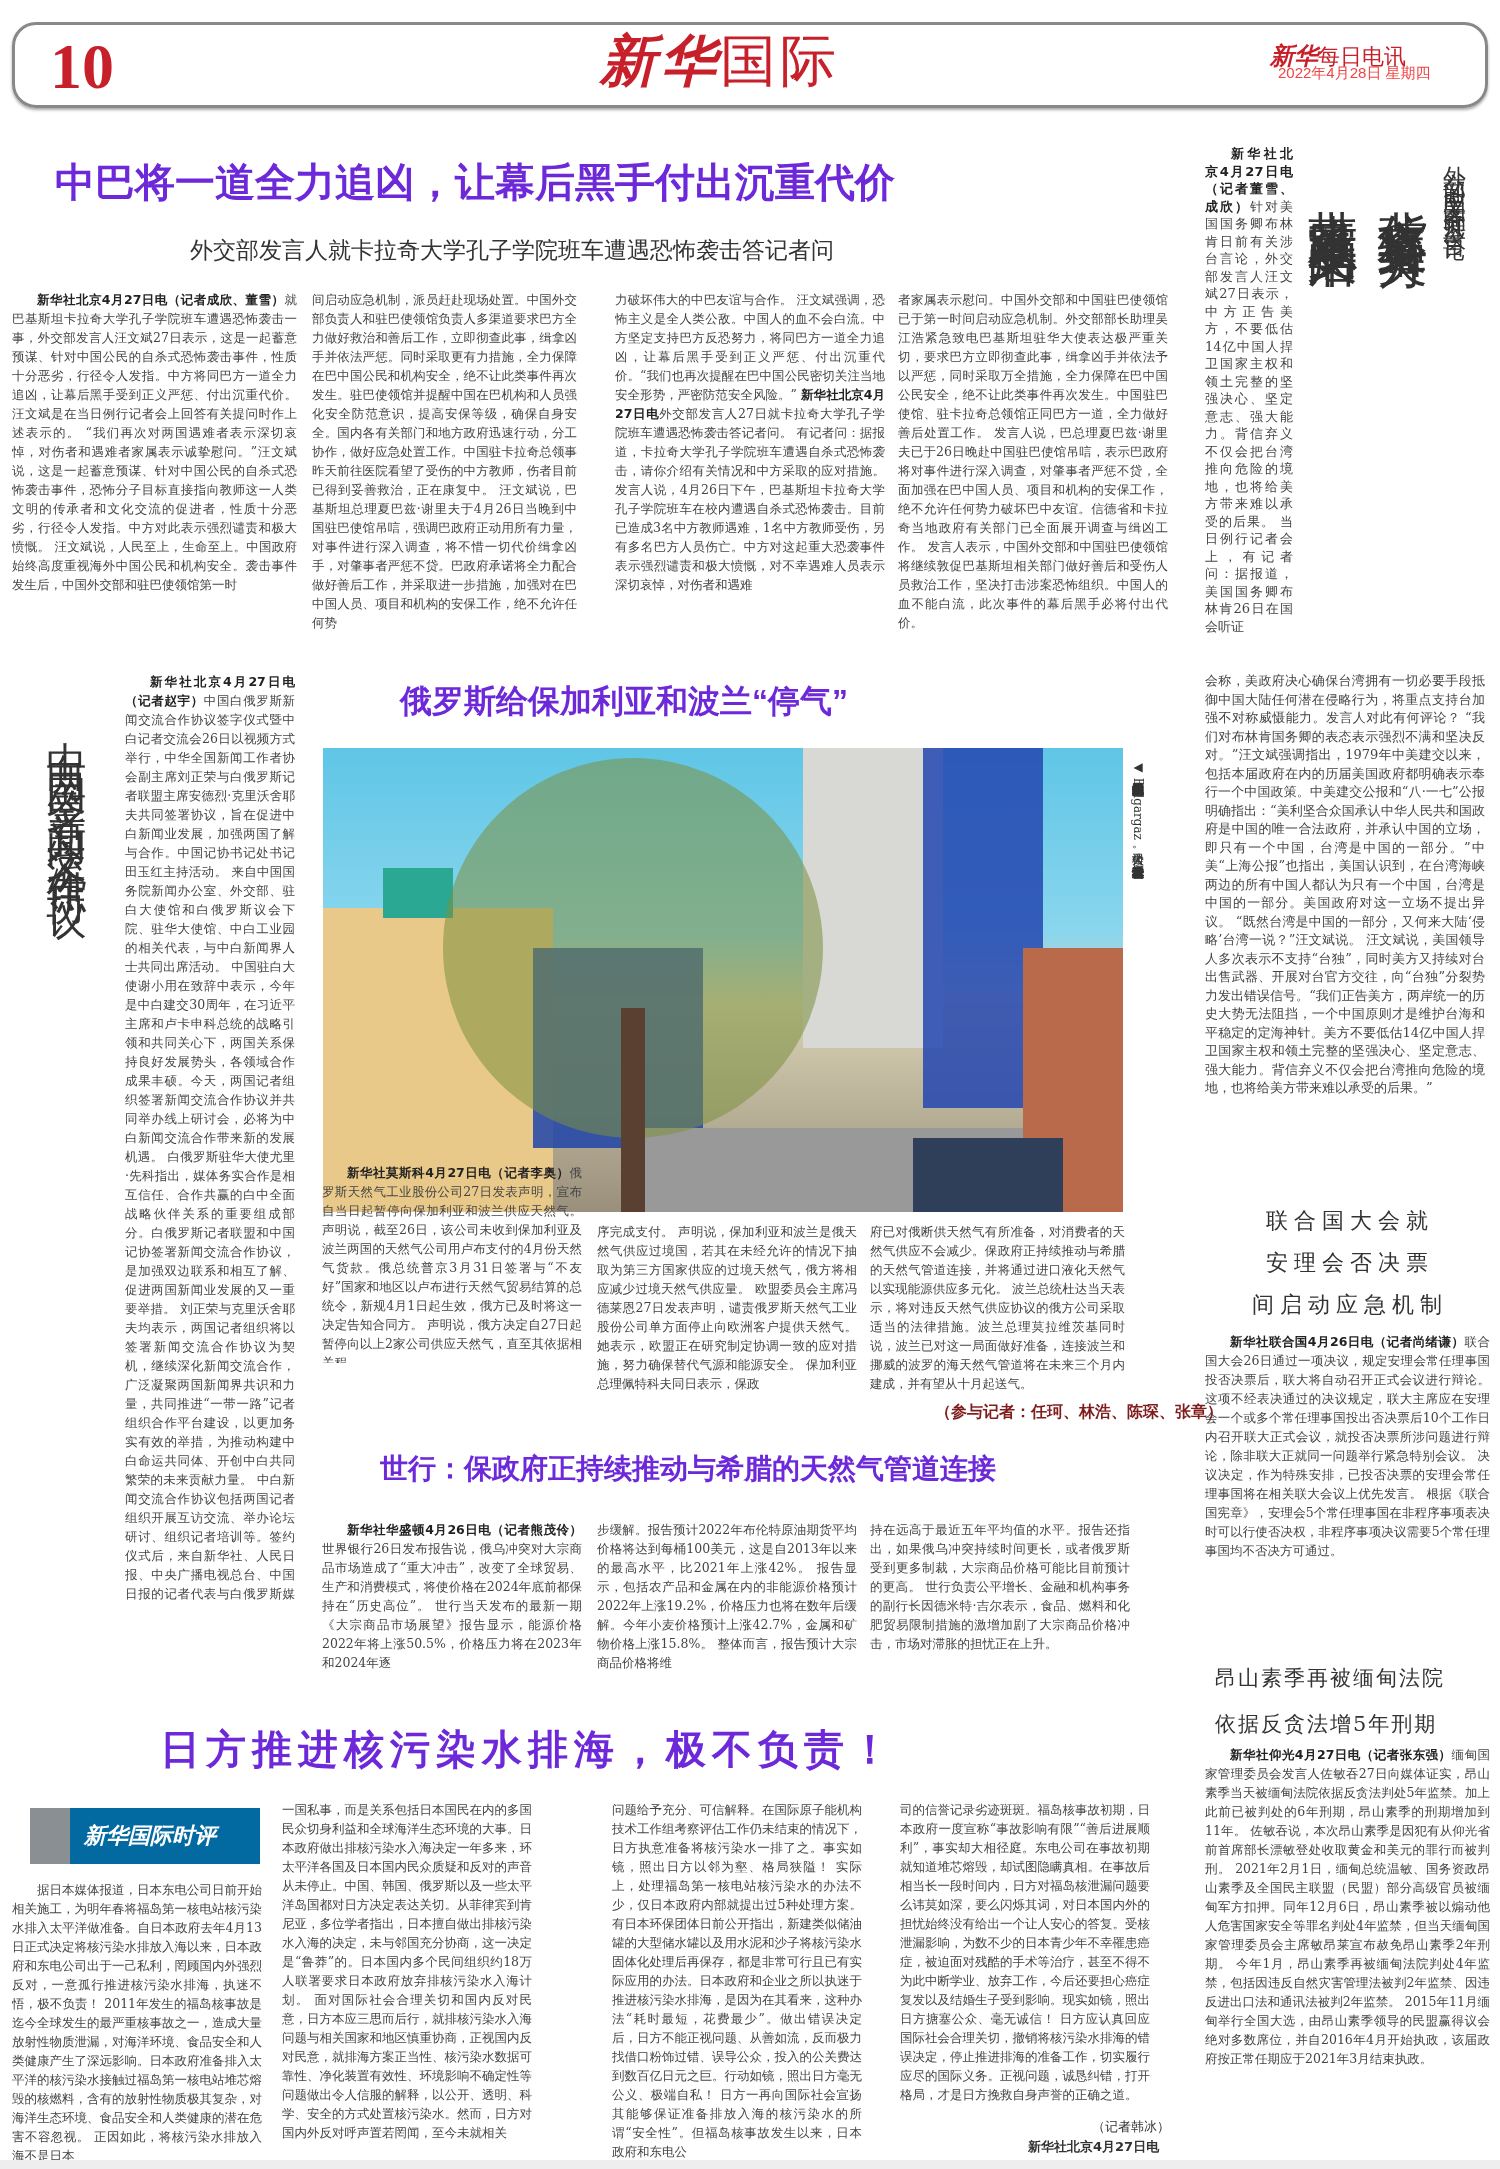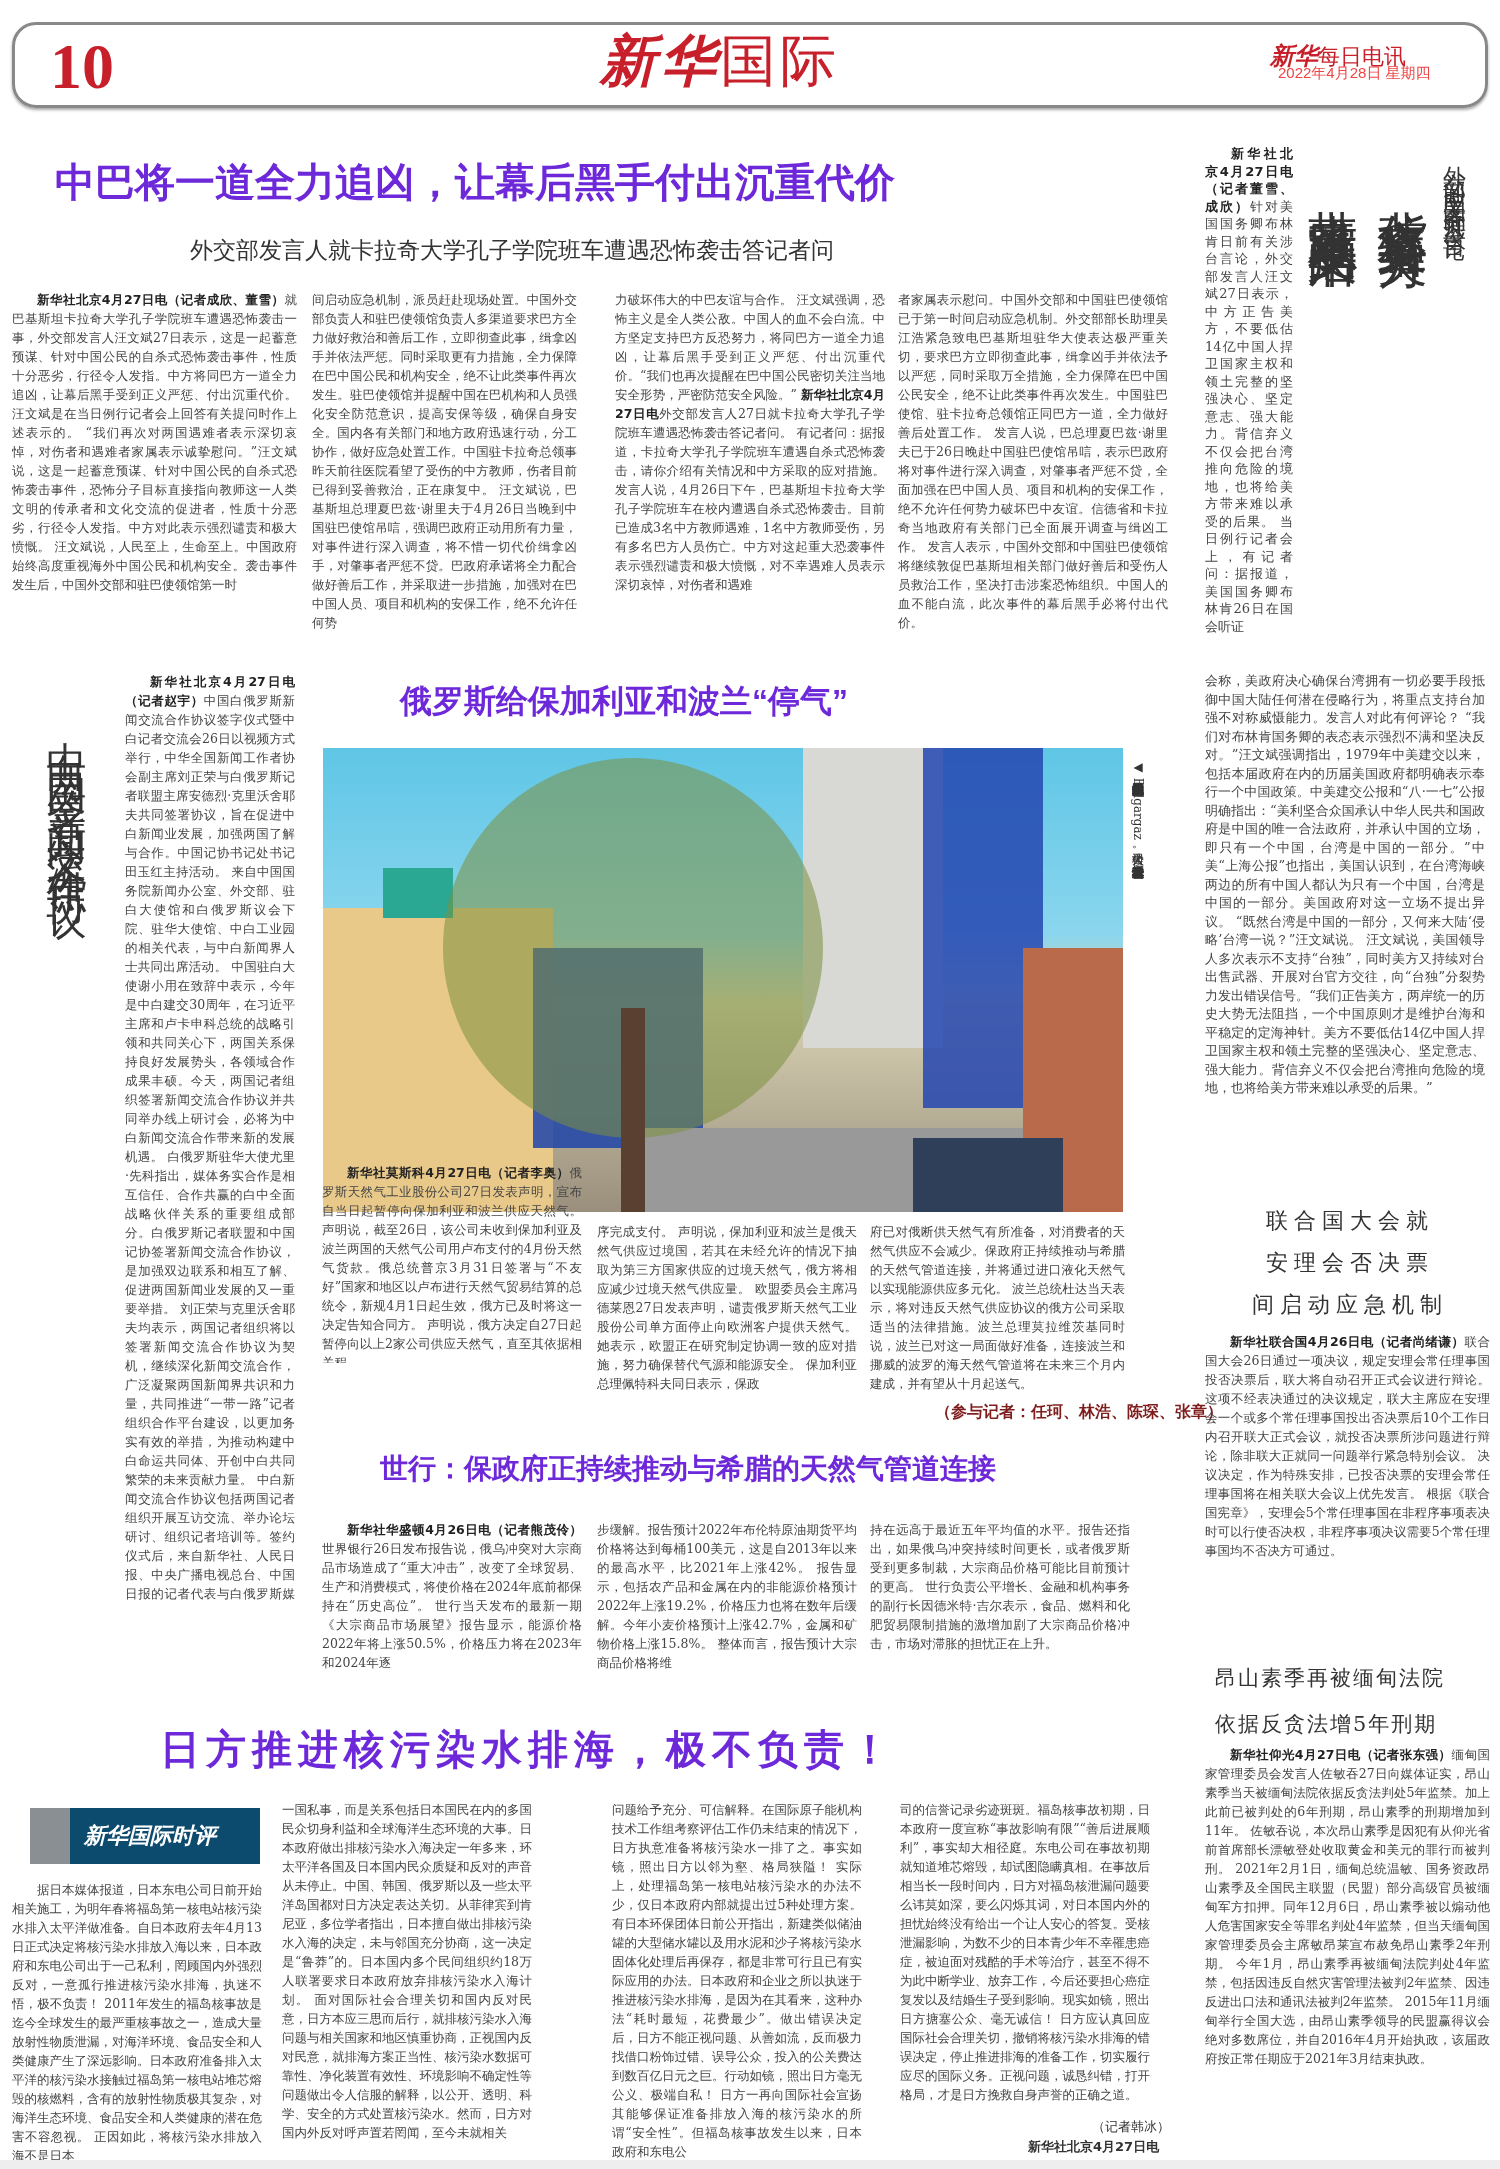--- a/index.html
+++ b/index.html
@@ -11,21 +11,21 @@
 .brand .plain{font-style:normal;font-weight:normal}
 .paper{left:1270px;top:40px;font-size:24px;color:#c8202a;font-weight:bold;font-style:italic}
 .paper .plain{font-style:normal;font-weight:normal;font-size:22px}
 .date{left:1278px;top:64px;font-family:"Liberation Sans",sans-serif;font-size:15px;color:#ef4444}
 .h1{font-family:Liberation Sans, sans-serif;font-weight:bold;color:#6d28d9;white-space:nowrap}
 .sub{font-family:"DejaVu Sans",sans-serif;color:#333;white-space:nowrap}
 .col{font-size:12.5px;line-height:19px;color:#444;text-align:justify;text-indent:2em}
 .col b{color:#222;font-family:"DejaVu Sans",sans-serif}
 .vhead{writing-mode:vertical-rl;font-family:"DejaVu Serif",serif;color:#333;letter-spacing:6px}
 .photo{left:323px;top:748px;width:800px;height:464px;background:linear-gradient(180deg,#5fc6e6 0%,#8ad6ee 40%,#d9d3b5 55%,#9a8f7c 100%);overflow:hidden}
-.badge{left:30px;top:1808px;width:230px;height:56px;background:#0c4a6e;border-left:40px solid #8a8f94;color:#fff;font-family:"DejaVu Sans",sans-serif;font-weight:bold;font-style:italic;font-size:22px;line-height:56px;padding-left:14px}
+.badge{left:30px;top:1808px;width:230px;height:56px;background:#0369a1;border-left:40px solid #8a8f94;color:#fff;font-family:"DejaVu Sans",sans-serif;font-weight:bold;font-style:italic;font-size:22px;line-height:56px;padding-left:14px}
 .caption{writing-mode:vertical-rl;font-size:12px;line-height:16px;color:#333}
 .bottom{left:0;top:2160px;width:1500px;height:9px;background:#eee}
 </style>
 </head>
 <body>
 
 <div class="abs masthead"></div>
 <div class="abs pagenum">10</div>
 <div class="abs brand"><span>新华</span><span class="plain">国际</span></div>
 <div class="abs paper"><span>新华</span><span class="plain">每日电讯</span></div>

